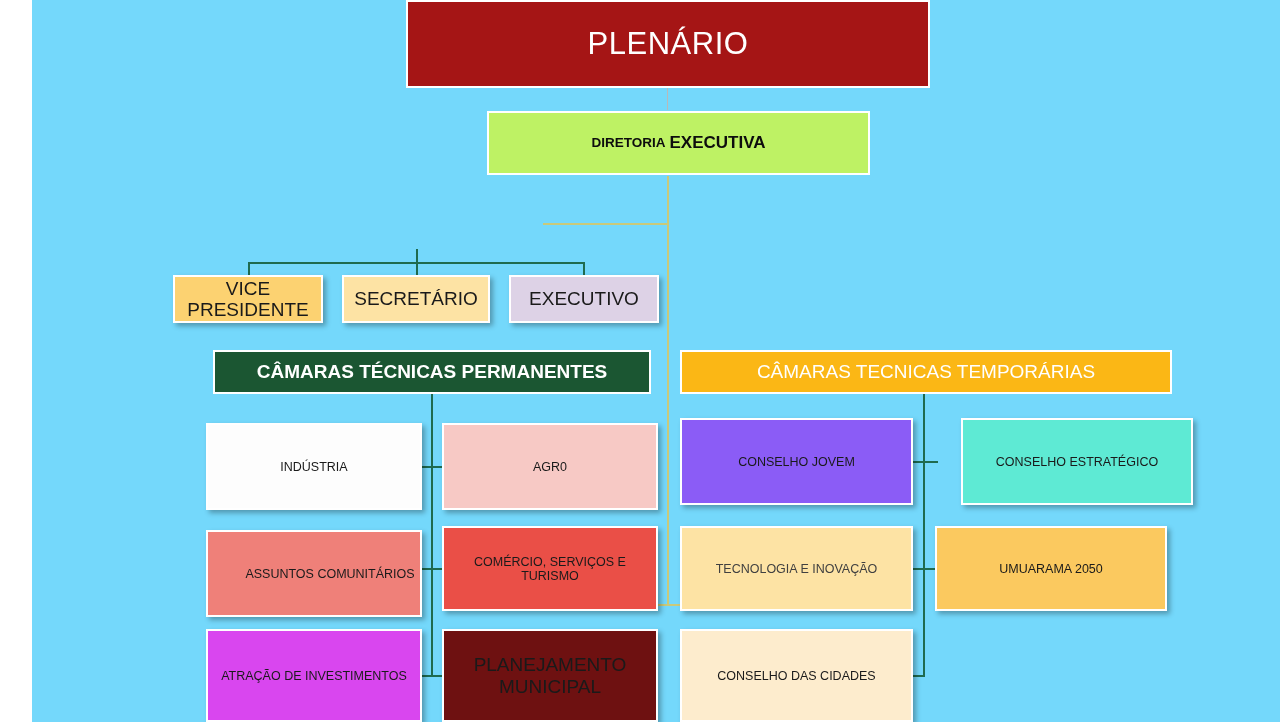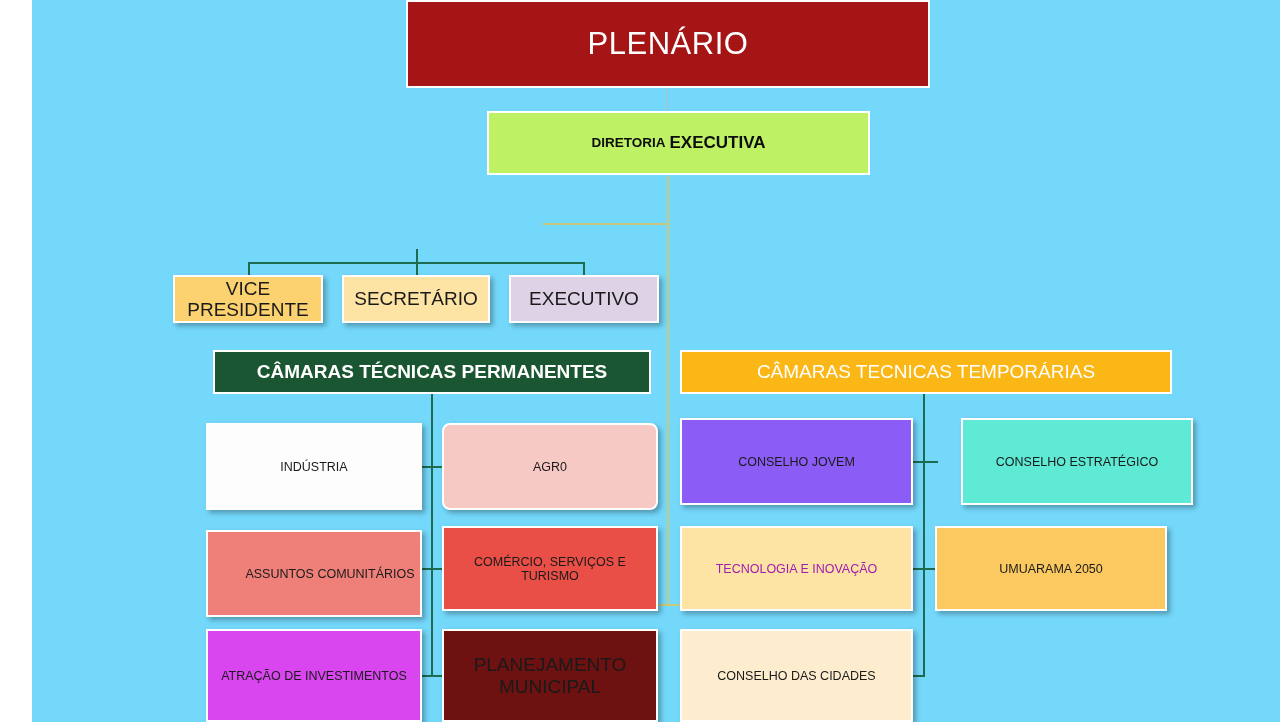--- a/index.html
+++ b/index.html
@@ -113,34 +113,34 @@
   <div class="box shadowed" style="left:174px; top:423px; width:216px; height:87px; background:#fdfdfd; color:#1a1a1a; font-size:12.5px;">
     <span>INDÚSTRIA</span>
   </div>
   <div class="box shadowed" style="left:174px; top:530px; width:216px; height:87px; background:#ef8079; color:#1a1a1a; font-size:12.5px;padding-left:32px;">
     <span>ASSUNTOS COMUNITÁRIOS</span>
   </div>
   <div class="box shadowed" style="left:174px; top:629px; width:216px; height:93px; background:#d946ef; color:#1a1a1a; font-size:12.5px;">
     <span>ATRAÇÃO DE INVESTIMENTOS</span>
   </div>
 
-  <div class="box shadowed" style="left:410px; top:423px; width:216px; height:87px; background:#f7c9c5; color:#1a1a1a; font-size:12.5px;border-radius:8px;">
+  <div class="box shadowed" style="left:410px; top:423px; width:216px; height:87px; background:#f7c9c5; color:#1a1a1a; font-size:12.5px;">
     <span>AGR0</span>
   </div>
   <div class="box shadowed" style="left:410px; top:526px; width:216px; height:85px; background:#ea4f47; color:#1a1a1a; font-size:12.5px;">
     <span>COMÉRCIO, SERVIÇOS E TURISMO</span>
   </div>
   <div class="box shadowed" style="left:410px; top:629px; width:216px; height:93px; background:#6e1111; color:#1a1a1a; font-size:19px;">
     <span>PLANEJAMENTO MUNICIPAL</span>
   </div>
 
   <div class="box shadowed" style="left:648px; top:418px; width:233px; height:87px; background:#8b5cf6; color:#1a1a1a; font-size:12.5px;">
     <span>CONSELHO JOVEM</span>
   </div>
-  <div class="box shadowed" style="left:648px; top:526px; width:233px; height:85px; background:#fde3a4; color:#a21caf; font-size:12.5px;">
+  <div class="box shadowed" style="left:648px; top:526px; width:233px; height:85px; background:#fde3a4; color:#404040; font-size:12.5px;">
     <span>TECNOLOGIA E INOVAÇÃO</span>
   </div>
   <div class="box shadowed" style="left:648px; top:629px; width:233px; height:93px; background:#fdeccd; color:#1a1a1a; font-size:12.5px;">
     <span>CONSELHO DAS CIDADES</span>
   </div>
 
   <div class="box shadowed" style="left:929px; top:418px; width:232px; height:87px; background:#5eead4; color:#1a1a1a; font-size:12.5px;">
     <span>CONSELHO ESTRATÉGICO</span>
   </div>
   <div class="box shadowed" style="left:903px; top:526px; width:232px; height:85px; background:#fbc95f; color:#1a1a1a; font-size:12.5px;">

